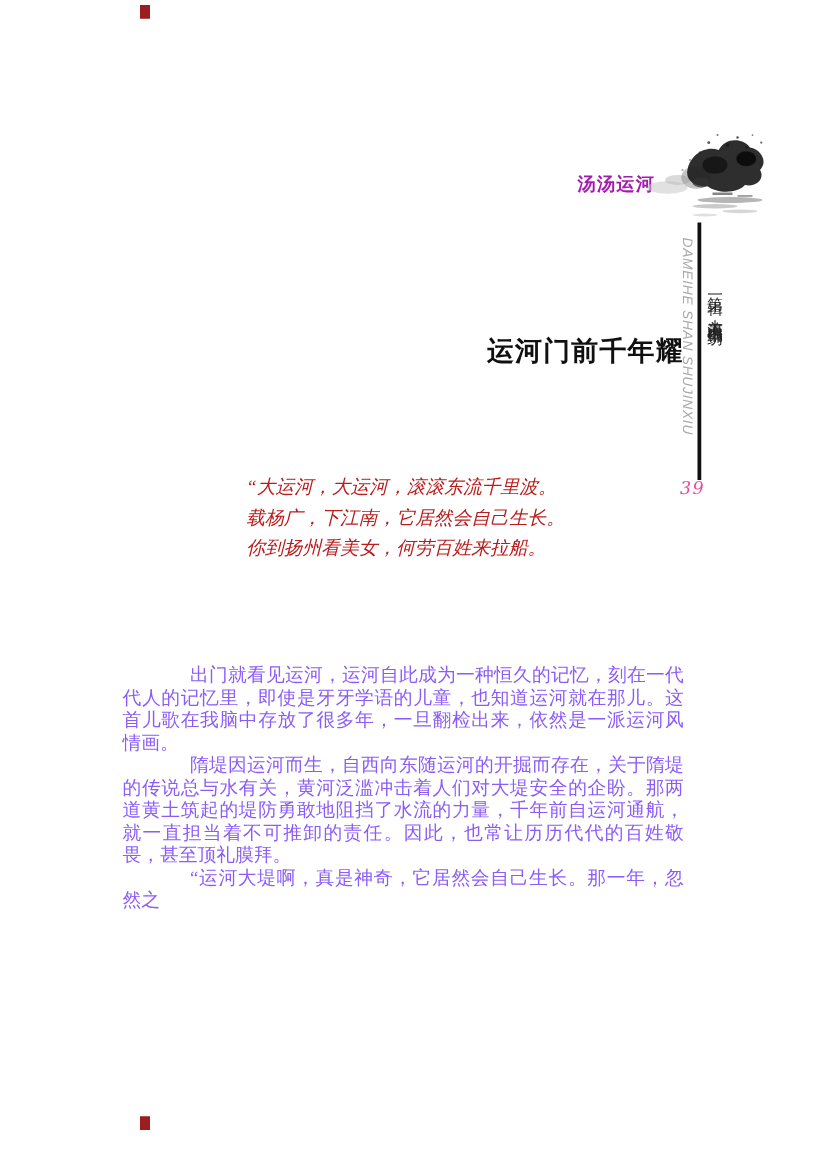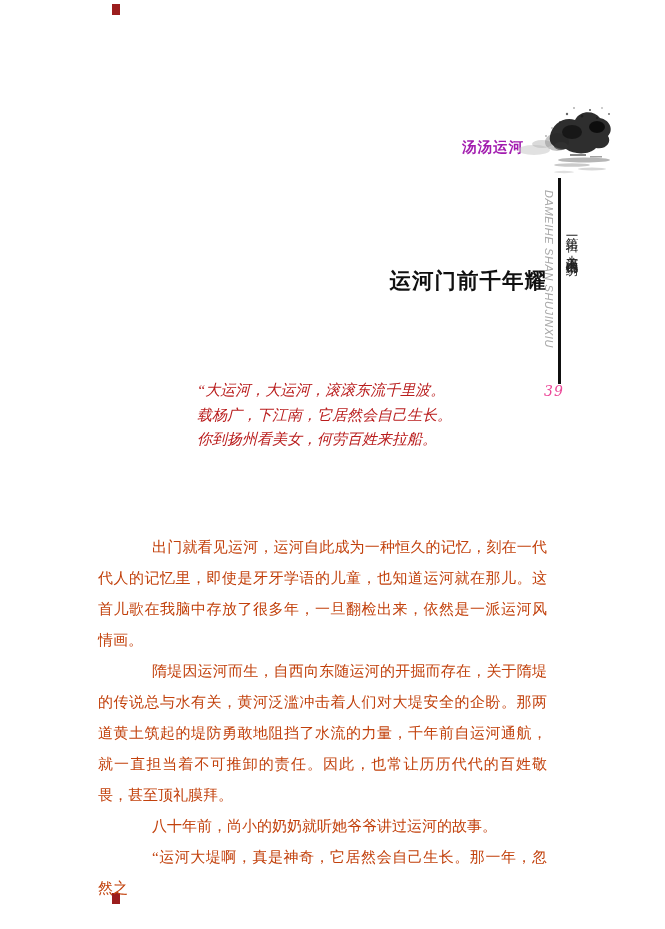--- a/index.html
+++ b/index.html
@@ -52,21 +52,21 @@
     text-align:right;font-size:21.5px;font-weight:bold;letter-spacing:1px;
     color:#101010;
   }
   .poem{
     position:absolute;left:197px;top:378px;width:300px;
     font-size:15px;line-height:24.7px;font-style:italic;color:#b91c1c;
     white-space:nowrap;
   }
   .body-text{
     position:absolute;left:98px;top:532px;width:449px;
-    font-size:15px;line-height:31px;color:#c2410c;
+    font-size:15px;line-height:18px;color:#8b5cf6;
     text-align:justify;text-justify:inter-character;
   }
   .body-text p{margin:0;text-indent:54px;}
 </style>
 </head>
 <body>
 
 <div class="page">
 
   <div class="mark mark-top"></div>
@@ -120,17 +120,16 @@
 
   <div class="poem">
     <div>“大运河，大运河，滚滚东流千里波。</div>
     <div>载杨广，下江南，它居然会自己生长。</div>
     <div>你到扬州看美女，何劳百姓来拉船。</div>
   </div>
 
   <div class="body-text">
     <p>出门就看见运河，运河自此成为一种恒久的记忆，刻在一代代人的记忆里，即使是牙牙学语的儿童，也知道运河就在那儿。这首儿歌在我脑中存放了很多年，一旦翻检出来，依然是一派运河风情画。</p>
     <p>隋堤因运河而生，自西向东随运河的开掘而存在，关于隋堤的传说总与水有关，黄河泛滥冲击着人们对大堤安全的企盼。那两道黄土筑起的堤防勇敢地阻挡了水流的力量，千年前自运河通航，就一直担当着不可推卸的责任。因此，也常让历历代代的百姓敬畏，甚至顶礼膜拜。</p>
-    <p>八十年前，尚小的奶奶就听她爷爷讲过运河的故事。</p>
     <p>“运河大堤啊，真是神奇，它居然会自己生长。那一年，忽然之</p>
   </div>
 
 </div>
 
 </body></html>

